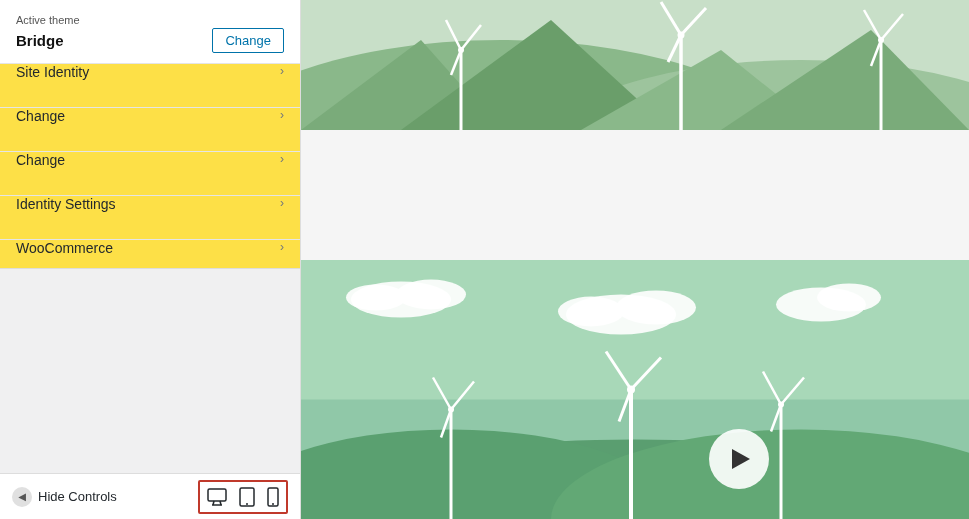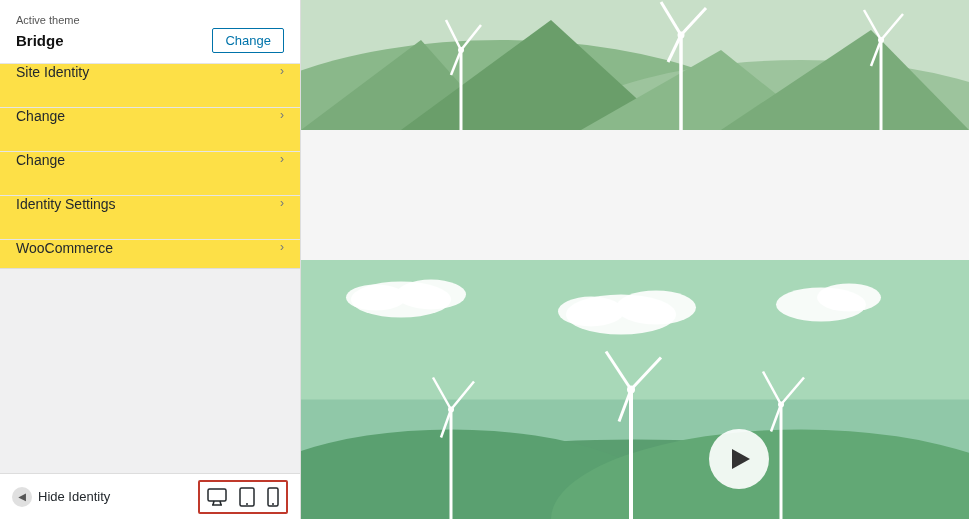--- a/index.html
+++ b/index.html
@@ -234,21 +234,21 @@
       <span class="chevron-icon">›</span>
     </div>
 
   </div>
 
   <div class="spacer-section"></div>
 
   <div class="bottom-bar">
     <div class="hide-controls-btn">
       <div class="hide-controls-arrow">◀</div>
-      <span>Hide Identity</span>
+      <span>Hide Controls</span>
     </div>
     <div class="device-buttons">
       <button class="device-btn active" title="Desktop">
 
         <svg width="20" height="18" viewBox="0 0 20 18" fill="none" xmlns="http://www.w3.org/2000/svg">
           <rect x="1" y="1" width="18" height="12" rx="1.5" stroke="#23282d" stroke-width="1.5" fill="none"></rect>
           <line x1="7" y1="13" x2="6" y2="17" stroke="#23282d" stroke-width="1.5"></line>
           <line x1="13" y1="13" x2="14" y2="17" stroke="#23282d" stroke-width="1.5"></line>
           <line x1="5" y1="17" x2="15" y2="17" stroke="#23282d" stroke-width="1.5"></line>
         </svg>

